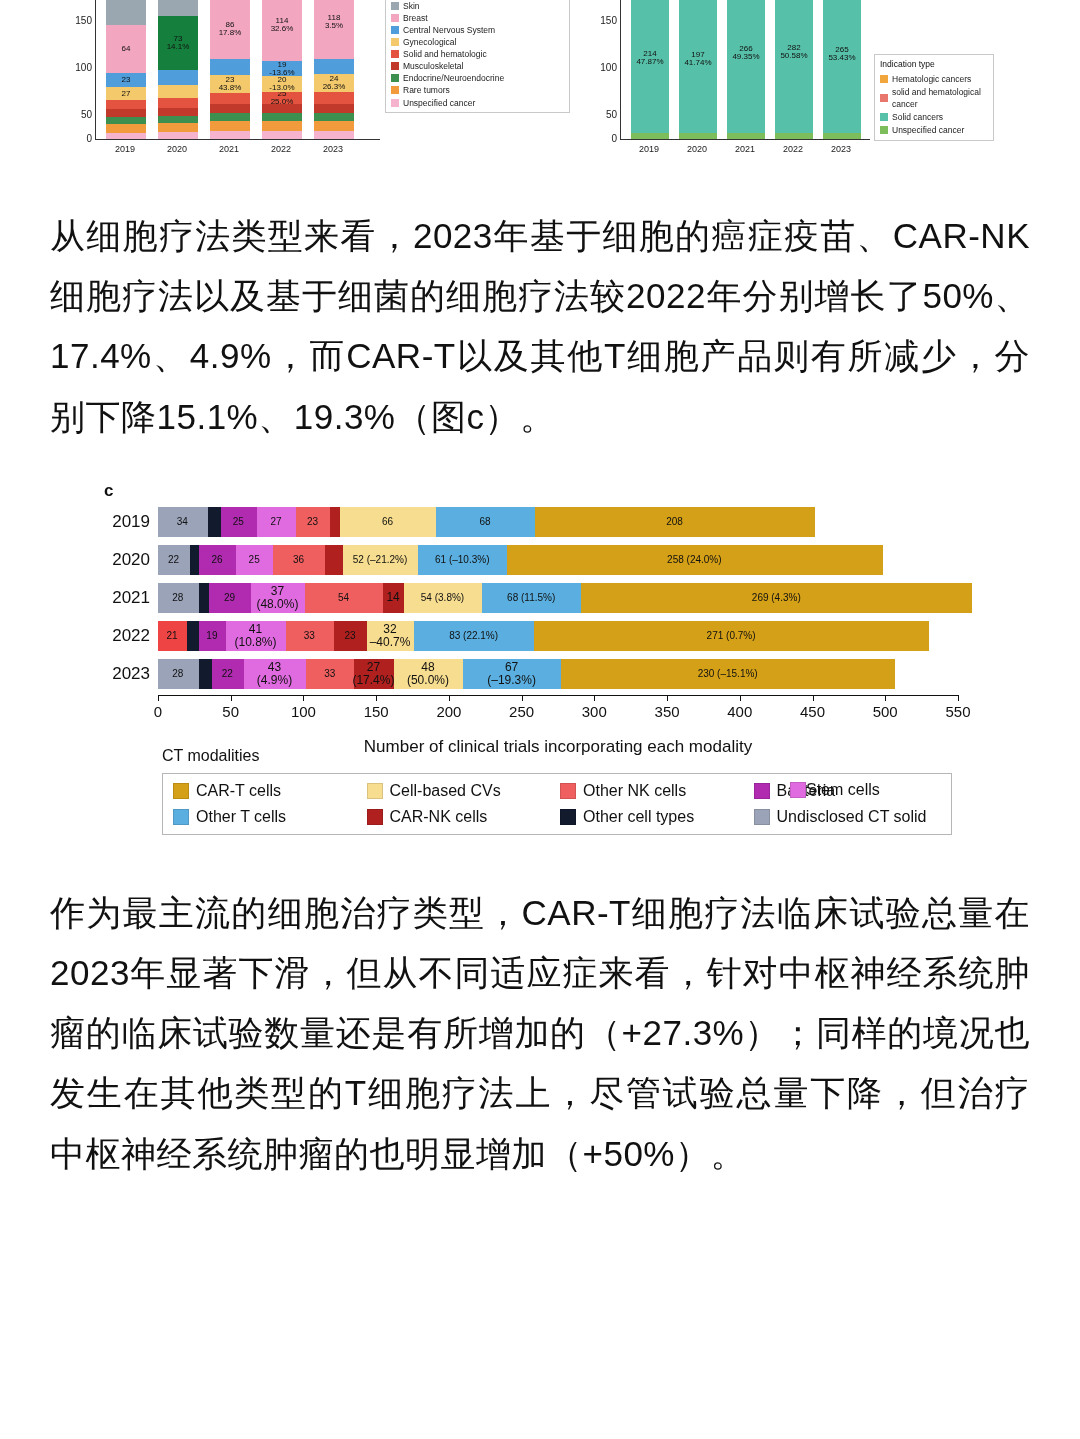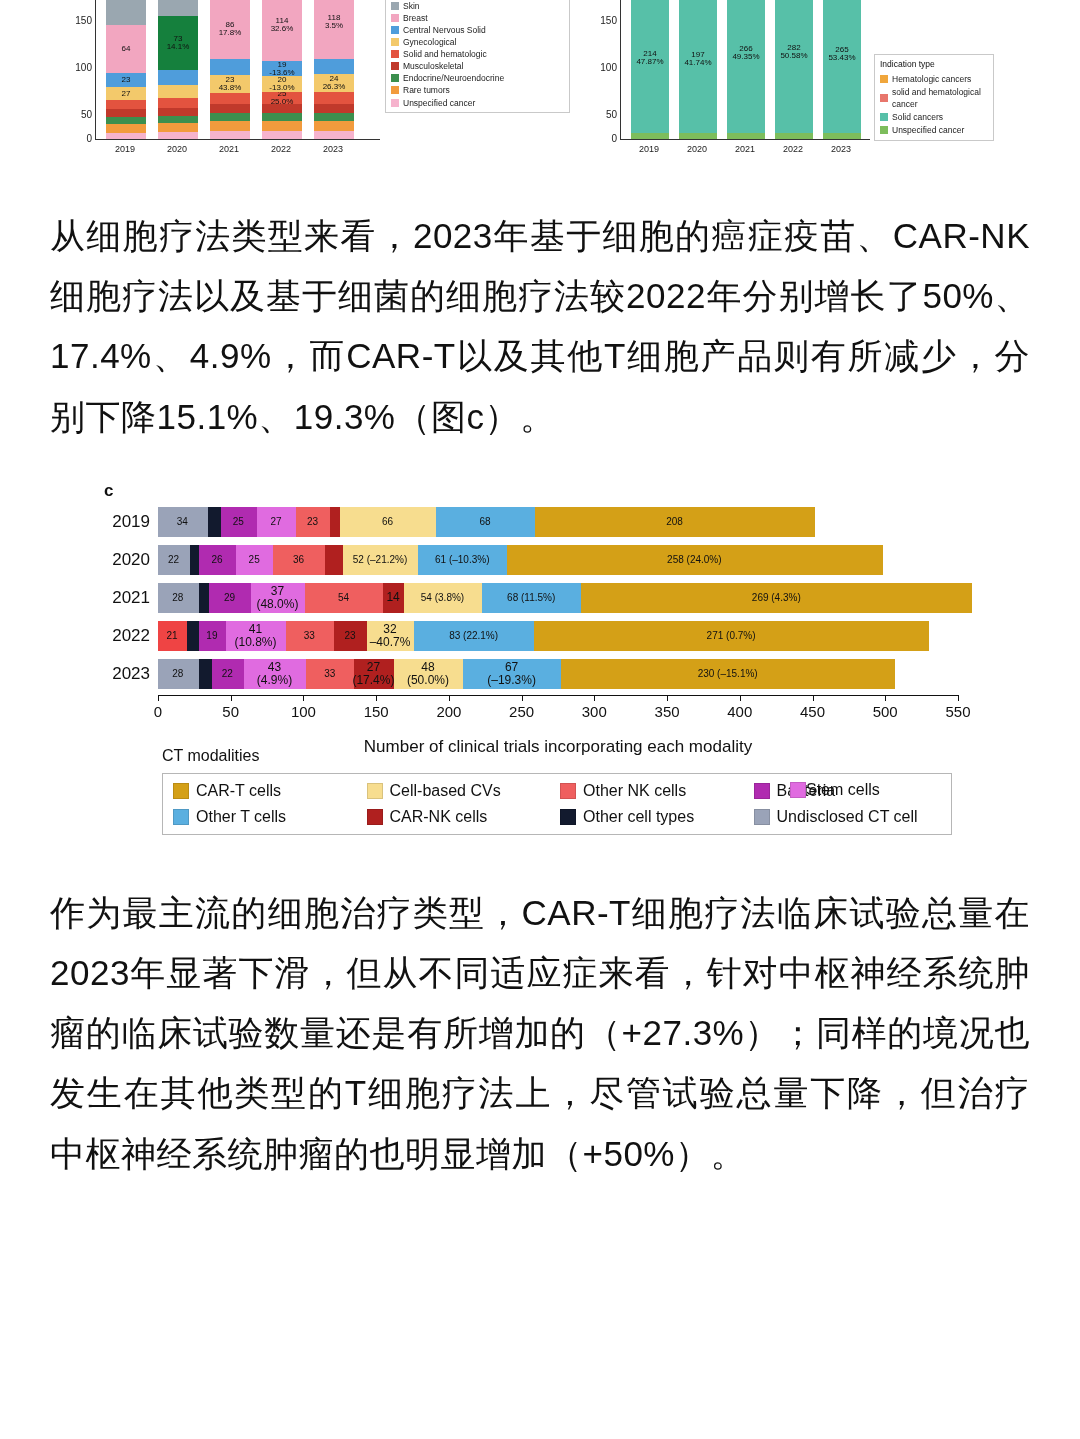--- a/index.html
+++ b/index.html
@@ -333,21 +333,21 @@
         <div class="row">
             <i class="sw" style="background:#9aa7b0"></i>
             <span>Skin</span>
           </div>
         <div class="row">
             <i class="sw" style="background:#f2a6c0"></i>
             <span>Breast</span>
           </div>
         <div class="row">
             <i class="sw" style="background:#4f9ddb"></i>
-            <span>Central Nervous Solid</span>
+            <span>Central Nervous System</span>
           </div>
         <div class="row">
             <i class="sw" style="background:#f3c96b"></i>
             <span>Gynecological</span>
           </div>
         <div class="row">
             <i class="sw" style="background:#e3533f"></i>
             <span>Solid and hematologic</span>
           </div>
         <div class="row">
@@ -655,21 +655,21 @@
       <div class="item">
           <i class="box" style="background:#b0201f"></i>
           <span>CAR-NK cells</span>
         </div>
       <div class="item">
           <i class="box" style="background:#121a2e"></i>
           <span>Other cell types</span>
         </div>
       <div class="item">
           <i class="box" style="background:#9aa3b8"></i>
-          <span>Undisclosed CT cell</span>
+          <span>Undisclosed CT solid</span>
         </div>
     </div>
     <div class="item" style="position:absolute; left:690px; top:300px; display:flex; align-items:center; font-size:16px; color:#111;">
       <i class="box" style="width:16px;height:16px;background:#e06be0;border:1px solid rgba(0,0,0,0.12)"></i>
       <span>Stem cells</span>
     </div>
   </div>
 
   <p class="para para-2">作为最主流的细胞治疗类型，CAR-T细胞疗法临床试验总量在2023年显著下滑，但从不同适应症来看，针对中枢神经系统肿瘤的临床试验数量还是有所增加的（+27.3%）；同样的境况也发生在其他类型的T细胞疗法上，尽管试验总量下降，但治疗中枢神经系统肿瘤的也明显增加（+50%）。</p>
 

